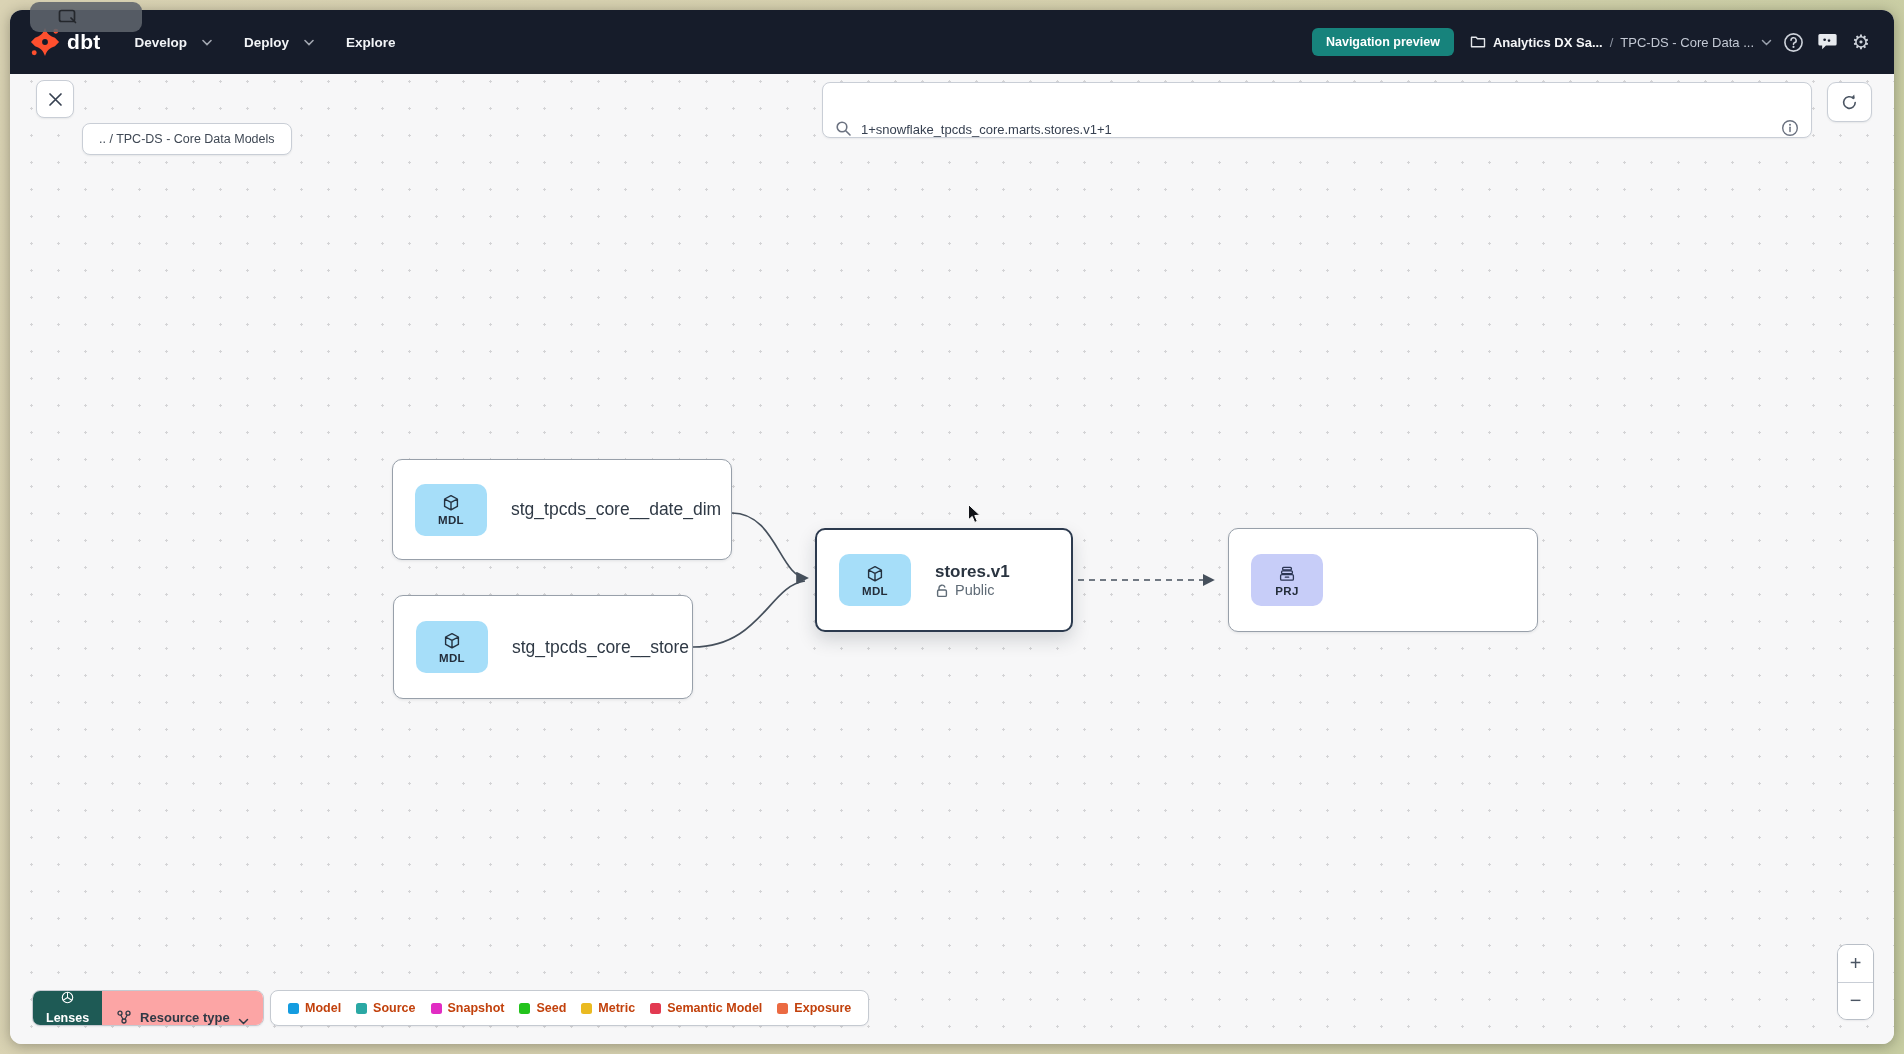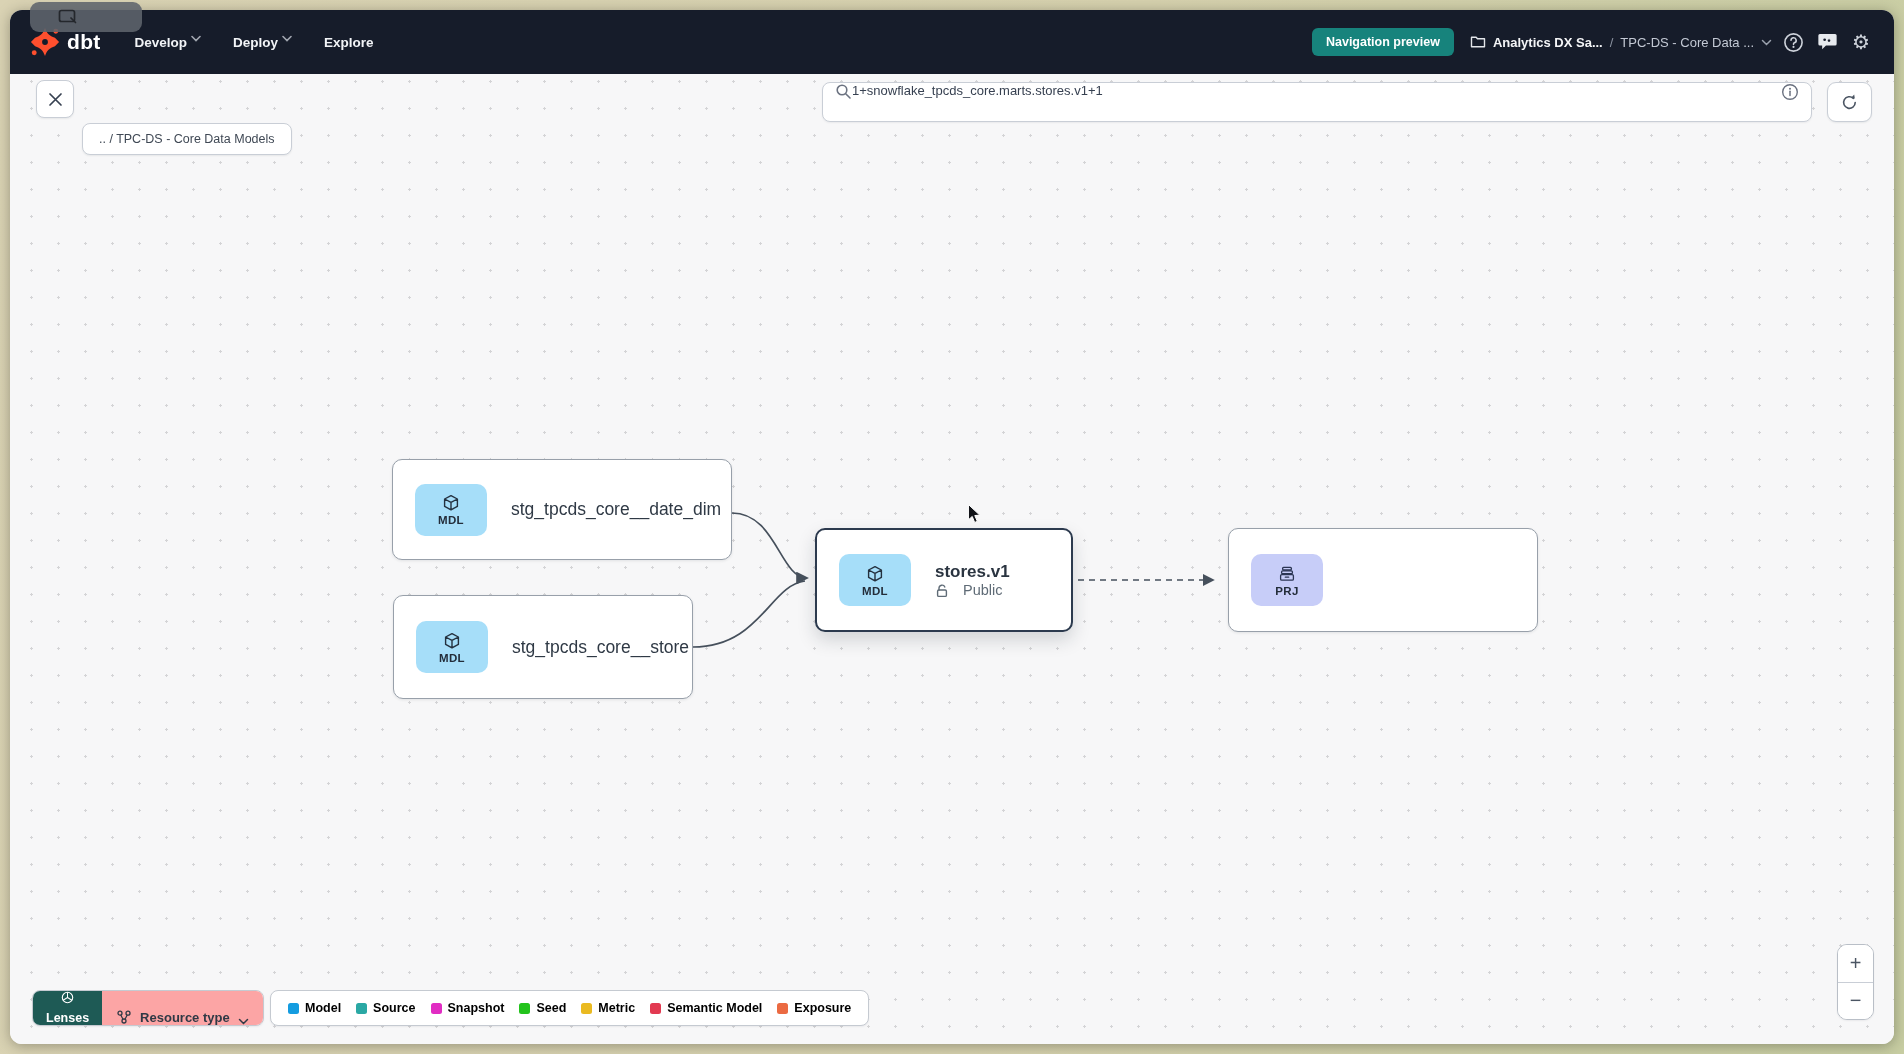--- a/index.html
+++ b/index.html
@@ -19,21 +19,21 @@
 
   
   .navbar {
     position:absolute; left:0; top:0; width:100%; height:64px;
     background:#161c2a; display:flex; align-items:center;
     padding:0 20px; color:#fff; z-index:20;
   }
   .brand { display:flex; align-items:center; gap:7px; margin-right:34px; }
   .brand-word { font-size:21px; font-weight:700; color:#fff; letter-spacing:.3px; }
   .nav-items { display:flex; align-items:center; gap:32px; }
-  .nav-item { display:flex; align-items:flex-start; gap:4px; font-size:13.5px; font-weight:700; color:#f2f4f7; cursor:pointer; }
+  .nav-item { display:flex; align-items:center; gap:15px; font-size:13.5px; font-weight:700; color:#f2f4f7; cursor:pointer; }
   .nav-item svg { opacity:.75; }
   .nav-right { margin-left:auto; display:flex; align-items:center; gap:8px; }
   .preview-btn {
     background:#17837c; color:#fff; font-size:12.5px; font-weight:700;
     padding:7px 14px; border-radius:6px; border:none; cursor:pointer;
   }
   .crumbs { display:flex; align-items:center; gap:7px; margin-left:8px; }
   .crumb-project { font-size:13px; font-weight:700; color:#f4f5f7; }
   .crumb-sep { font-size:13px; color:#8b93a1; }
   .crumb-section { font-size:13px; font-weight:500; color:#c3c9d4; }
@@ -58,23 +58,23 @@
 
   
   .btn-box {
     position:absolute; background:#fff; border:1px solid #c9ced6; border-radius:8px;
     box-shadow:0 1px 2px rgba(20,25,35,.07); display:flex; align-items:center; justify-content:center;
     cursor:pointer;
   }
   .close-btn { left:26px; top:22px; width:38px; height:38px; }
   .path-chip { left:72px; top:22px; height:32px; padding:0 16px; font-size:12.5px; color:#3f4854; font-weight:500;margin-top:43px; }
   .search-wrap {
-    position:absolute; left:812px; top:24px; width:990px; height:40px;
+    position:absolute; left:812px; top:24px; width:990px; height:56px;
     background:#fff; border:1px solid #c9ced6; border-radius:8px;
-    display:flex; align-items:flex-start; padding:0 12px; 
+    display:flex; align-items:flex-end; padding:0 12px; gap:9px;
     box-shadow:0 1px 2px rgba(20,25,35,.06);
   }
   .search-input { flex:1; border:none; outline:none; font-size:13px; color:#374151; font-family:"Liberation Sans",sans-serif; background:transparent; }
   .refresh-btn { left:1817px; top:24px; width:45px; height:40px; border-radius:9px; }
 
   
   .node {
     position:absolute; background:#fff; border:1px solid #98a0aa; border-radius:10px;
     display:flex; align-items:center; padding:0 22px; gap:24px;
     box-shadow:0 1px 3px rgba(25,35,50,.10); cursor:pointer;
@@ -85,21 +85,21 @@
   .node-sales    { left:1218px; top:470px; width:310px; height:104px; }
   .badge {
     width:72px; height:52px; border-radius:10px; flex:none;
     display:flex; flex-direction:column; align-items:center; justify-content:center; gap:1px;
   }
   .badge-mdl { background:#a6def9; }
   .badge-prj { background:#c7cdf8; }
   .badge-label { font-size:11.5px; font-weight:700; color:#232d3a; letter-spacing:.3px; }
   .node-label { font-size:17.5px; font-weight:500; color:#2f3945; white-space:nowrap; }
   .node-title { font-size:17px; font-weight:700; color:#2a3440; }
-  .node-sub { display:flex; align-items:center; gap:14px; margin-top:0; font-size:14.5px; color:#5f6b76; }
+  .node-sub { display:flex; align-items:center; gap:6px; margin-top:0; font-size:14.5px; color:#5f6b76; }
   .node-kicker { font-size:14px; font-weight:700; color:#333c48; }
   .node-big { font-size:17.5px; font-weight:500; color:#2f3945; margin-top:5px; white-space:nowrap; }
 
   
   .lens-group {
     position:absolute; left:22px; bottom:18px; height:36px;
     border:1px solid #c5cad1; border-radius:8px; overflow:hidden; display:flex;
     background:#fff; box-shadow:0 1px 2px rgba(20,25,35,.06);
   }
   .lens-seg {
@@ -109,21 +109,21 @@
   .rtype-seg {
     background:#fca5a5; display:flex; align-items:flex-end; gap:8px; padding:0 14px;
     font-size:13px; font-weight:700; color:#2f3945; cursor:pointer;
   }
   .legend-box {
     position:absolute; left:260px; bottom:18px; height:36px;
     border:1px solid #c5cad1; border-radius:8px; background:#fff;
     display:flex; align-items:center; gap:15px; padding:0 17px;
     box-shadow:0 1px 2px rgba(20,25,35,.06);
   }
-  .legend-item { display:flex; align-items:center; gap:6px; font-size:12.5px; font-weight:600; color:#000000; }
+  .legend-item { display:flex; align-items:center; gap:6px; font-size:12.5px; font-weight:600; color:#c2410c; }
   .legend-swatch { width:11px; height:11px; border-radius:2.5px; flex:none; }
 
   .zoom-ctrl {
     position:absolute; right:20px; bottom:24px; width:37px; height:76px;
     background:#fff; border:1px solid #b9bfc7; border-radius:10px;
     display:flex; flex-direction:column; overflow:hidden;
     box-shadow:0 1px 2px rgba(20,25,35,.06);
   }
   .zoom-btn { flex:1; display:flex; align-items:center; justify-content:center; font-size:20px; color:#4b5563; cursor:pointer; background:#fff; border:none; }
   .zoom-divider { height:1px; background:#c9ced6; }

